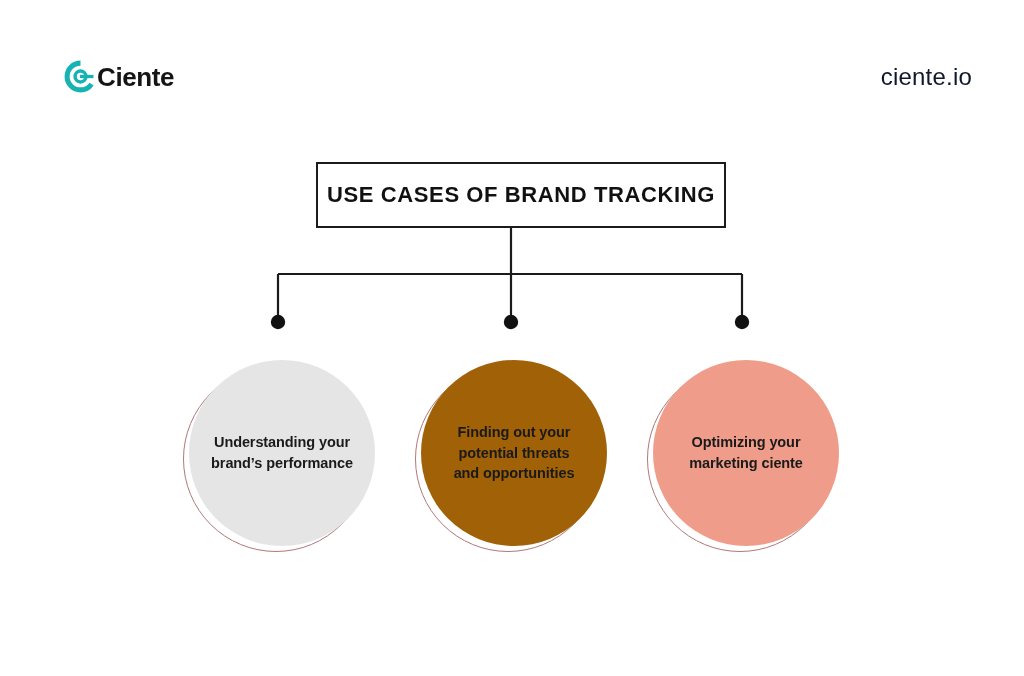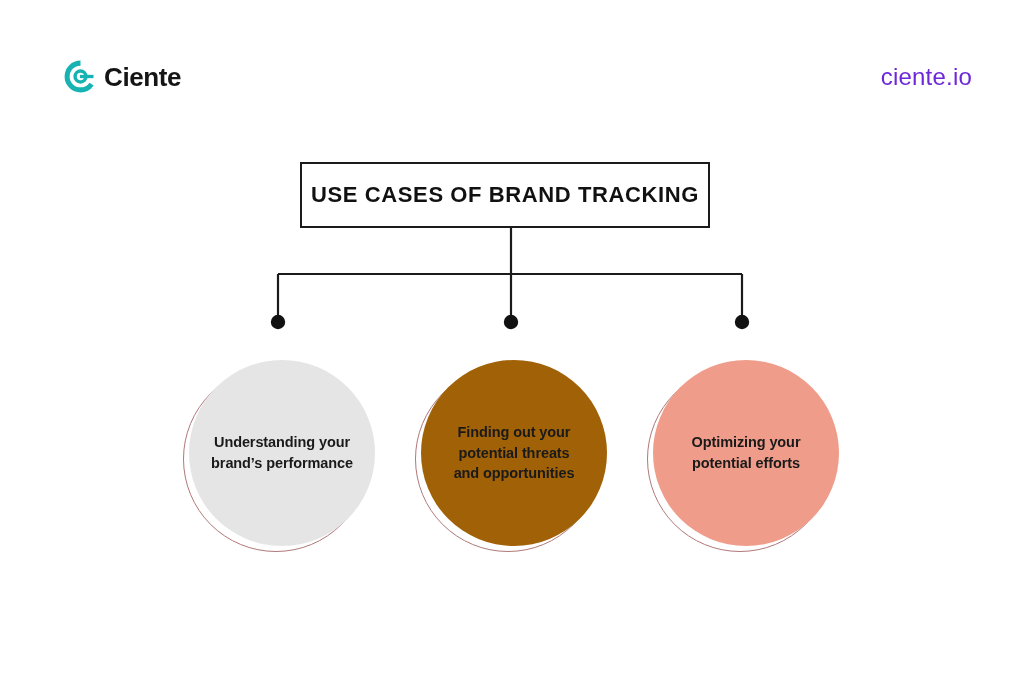--- a/index.html
+++ b/index.html
@@ -20,49 +20,48 @@
     background: #ffffff;
   }
 
   
   #brand-logo {
     position: absolute;
     left: 64px;
     top: 60px;
     display: flex;
     align-items: center;
-    gap: 7px;
   }
   #brand-logo .logo-mark {
     display: block;
     width: 33px;
     height: 33px;
   }
   #brand-logo .logo-word {
     font-size: 26px;
     font-weight: bold;
     color: #151515;
     letter-spacing: -0.4px;
     line-height: 1;
   }
   #site-url {
     position: absolute;
     right: 52px;
     top: 63px;
     font-size: 24px;
     font-weight: normal;
-    color: #6d28d9;
+    color: #0f172a;
     letter-spacing: 0.2px;
     line-height: 1.2;
   }
 
   
   #title-box {
     position: absolute;
-    left: 300px;
+    left: 316px;
     top: 162px;
     width: 410px;
     height: 66px;
     border: 2px solid #1b1b1b;
     box-sizing: border-box;
     background: #ffffff;
     display: flex;
     align-items: center;
     justify-content: center;
     z-index: 3;
@@ -178,17 +177,17 @@
       <span class="node-label">Finding out your
 potential threats
 and opportunities</span>
     </div>
   </div>
 
   <div id="node-3" class="node">
     <div class="node-ring" style="border-color: rgb(176, 120, 122);"></div>
     <div class="node-disc" style="background-color: rgb(239, 157, 138);">
       <span class="node-label">Optimizing your
-potential efforts</span>
+marketing ciente</span>
     </div>
   </div>
 
 </div>
 
 </body></html>

